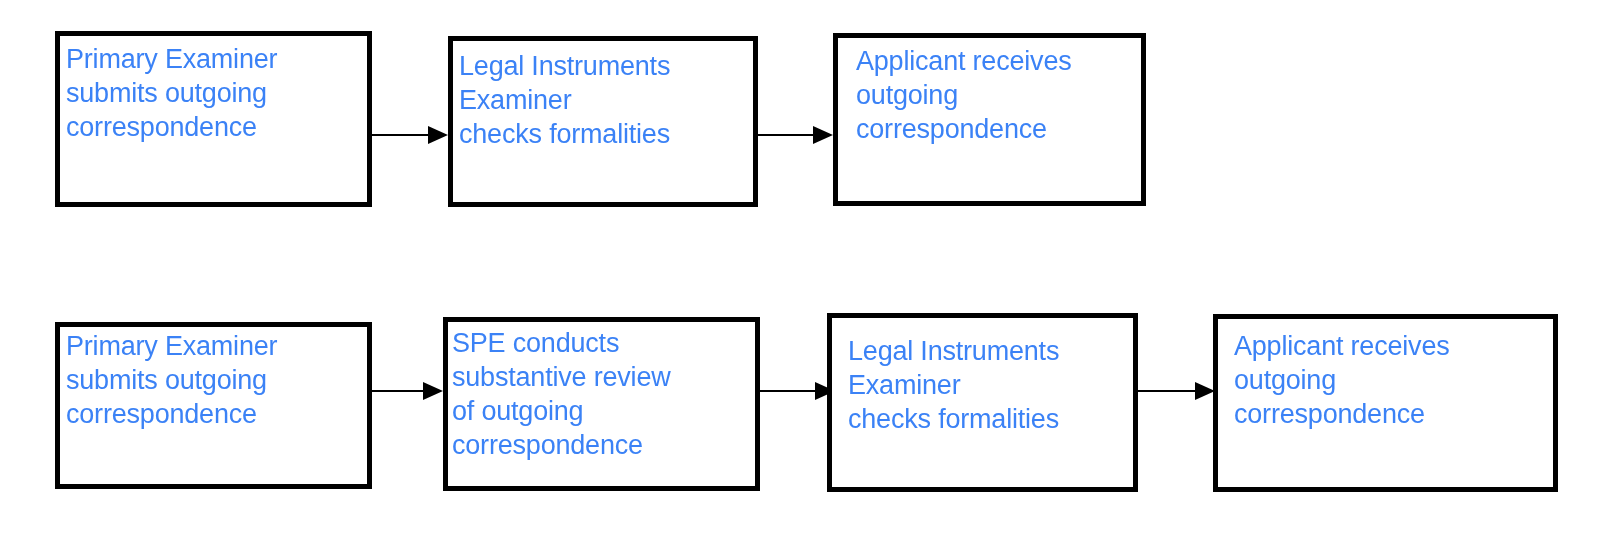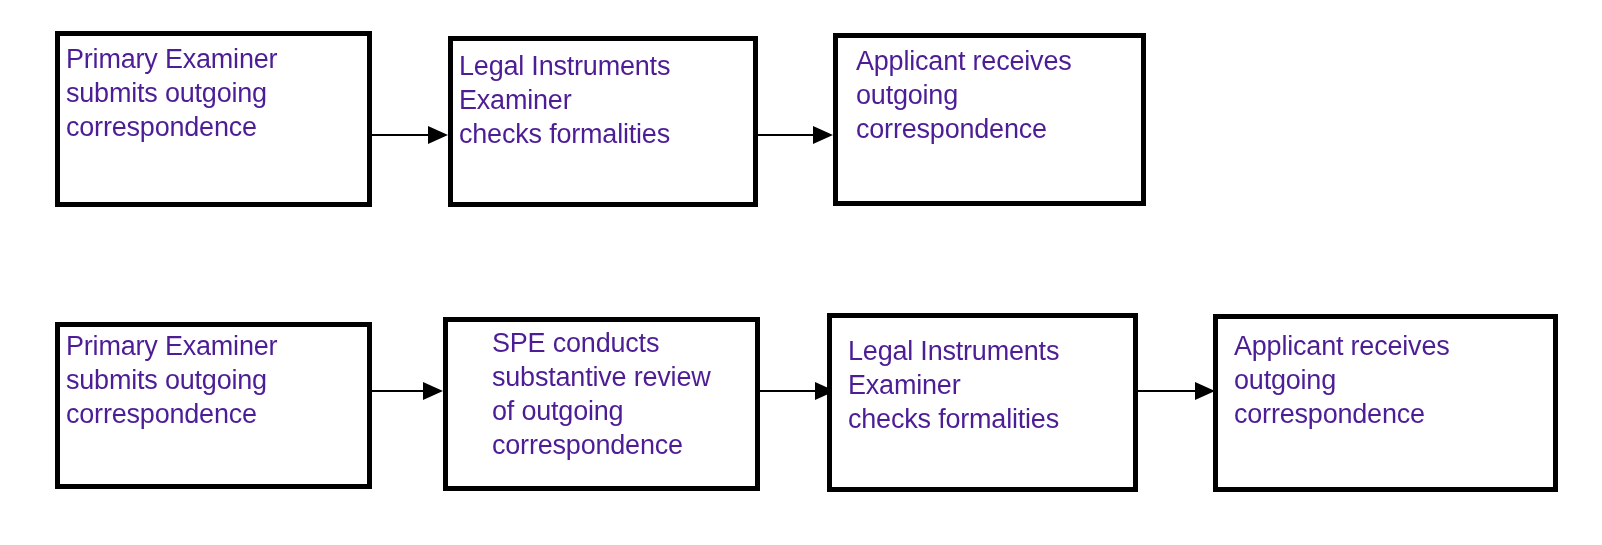--- a/index.html
+++ b/index.html
@@ -23,21 +23,21 @@
     background: #ffffff;
     border: 5px solid #000000;
     color: #000000;
   }
   .node-text {
     position: absolute;
     left: 6px;
     right: 2px;
     font-size: 27px;
     line-height: 34px;
-    color: #4c1d95;
+    color: #3b82f6;
     white-space: pre-line;
     letter-spacing: -0.2px;
   }
   
   .edge {
     position: absolute;
     height: 18px;
     display: block;
   }
   .edge-line {
@@ -95,21 +95,21 @@
 submits outgoing
 correspondence</div>
   </div>
 
   <div class="edge" style="left:372px; top:382px; width:71px;">
     <div class="edge-line" style="width:53px;"></div>
     <div class="edge-head" style="left:51px;"></div>
   </div>
 
   <div class="node" style="left:443px; top:317px; width:317px; height:174px;">
-    <div class="node-text" style="top:4px; left:4px;margin-left:40px;">SPE conducts
+    <div class="node-text" style="top:4px; left:4px;">SPE conducts
 substantive review
 of outgoing
 correspondence</div>
   </div>
 
   <div class="edge" style="left:760px; top:382px; width:75px;">
     <div class="edge-line" style="width:57px;"></div>
     <div class="edge-head" style="left:55px;"></div>
   </div>
 

